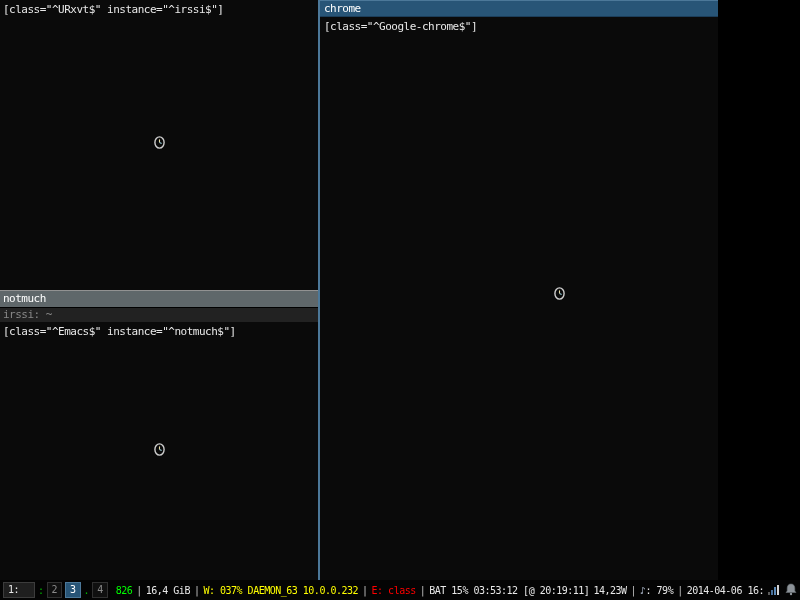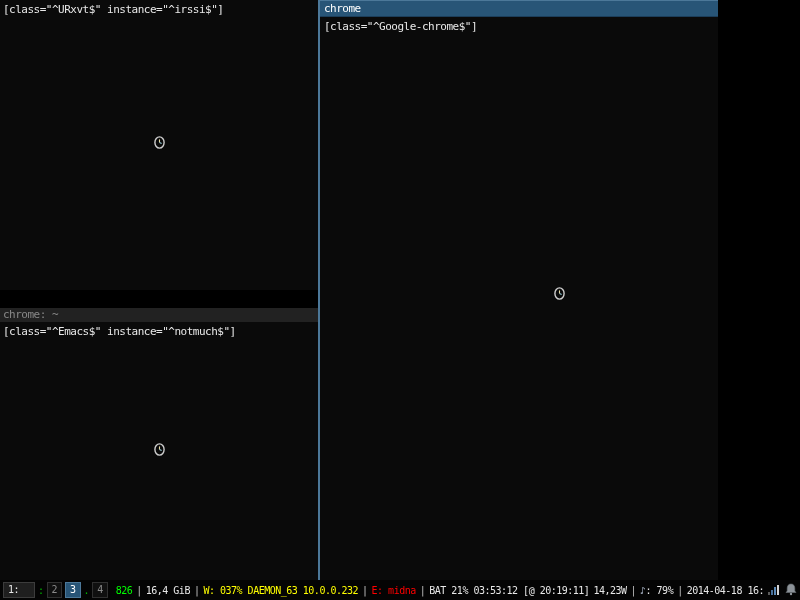--- a/index.html
+++ b/index.html
@@ -76,22 +76,23 @@
 
     <div class="win-urxvt">
       <div class="win-text">[class="^URxvt$" instance="^irssi$"]</div>
       <svg class="watch-icon" style="left:153px; top:135px;" viewBox="0 0 13 15">
         <ellipse cx="6.5" cy="7.5" rx="4.6" ry="5.6" fill="none" stroke="#cfcfcf" stroke-width="1.4"></ellipse>
         <line x1="6.5" y1="7.5" x2="6.5" y2="4.4" stroke="#e8d9a0" stroke-width="1.1"></line>
         <line x1="6.5" y1="7.5" x2="8.6" y2="8.4" stroke="#9fd4e0" stroke-width="1.1"></line>
       </svg>
     </div>
 
+    <div class="titlebar-inactive">notmuch</div>
 
-    <div class="titlebar-unfocused">chrome: ~</div>
+    <div class="titlebar-unfocused">irssi: ~</div>
 
     <div class="win-emacs">
       <div class="win-text">[class="^Emacs$" instance="^notmuch$"]</div>
       <svg class="watch-icon" style="left:153px; top:120px;" viewBox="0 0 13 15">
         <ellipse cx="6.5" cy="7.5" rx="4.6" ry="5.6" fill="none" stroke="#cfcfcf" stroke-width="1.4"></ellipse>
         <line x1="6.5" y1="7.5" x2="6.5" y2="4.4" stroke="#e8d9a0" stroke-width="1.1"></line>
         <line x1="6.5" y1="7.5" x2="8.6" y2="8.4" stroke="#9fd4e0" stroke-width="1.1"></line>
       </svg>
     </div>
   </div>
@@ -117,28 +118,28 @@
     <span class="green-speck">.</span>
     <span class="ws-btn">4</span>
 
     <div class="status">
       <span class="c-green">826</span>
       <span class="sep">|</span>
       <span class="c-white">16,4 GiB</span>
       <span class="sep">|</span>
       <span class="c-yellow">W: 037% DAEMON_63 10.0.0.232</span>
       <span class="sep">|</span>
-      <span class="c-red">E: midna</span>
+      <span class="c-red">E: class</span>
       <span class="sep">|</span>
-      <span class="c-white">BAT 21% 03:53:12 [@ 20:19:11]</span>
+      <span class="c-white">BAT 15% 03:53:12 [@ 20:19:11]</span>
       <span class="c-white">14,23W</span>
       <span class="sep">|</span>
       <span><span class="note">♪</span><span class="c-white">: 79%</span></span>
       <span class="sep">|</span>
-      <span class="c-white">2014-04-18 16:</span>
+      <span class="c-white">2014-04-06 16:</span>
     </div>
 
     <div class="tray">
       <span class="signal-icon">
         <i class="b1"></i>
           <i class="b2"></i>
           <i class="b3"></i>
           <i class="b4"></i>
       </span>
       <svg class="bell-icon" width="12" height="13" viewBox="0 0 12 13">

